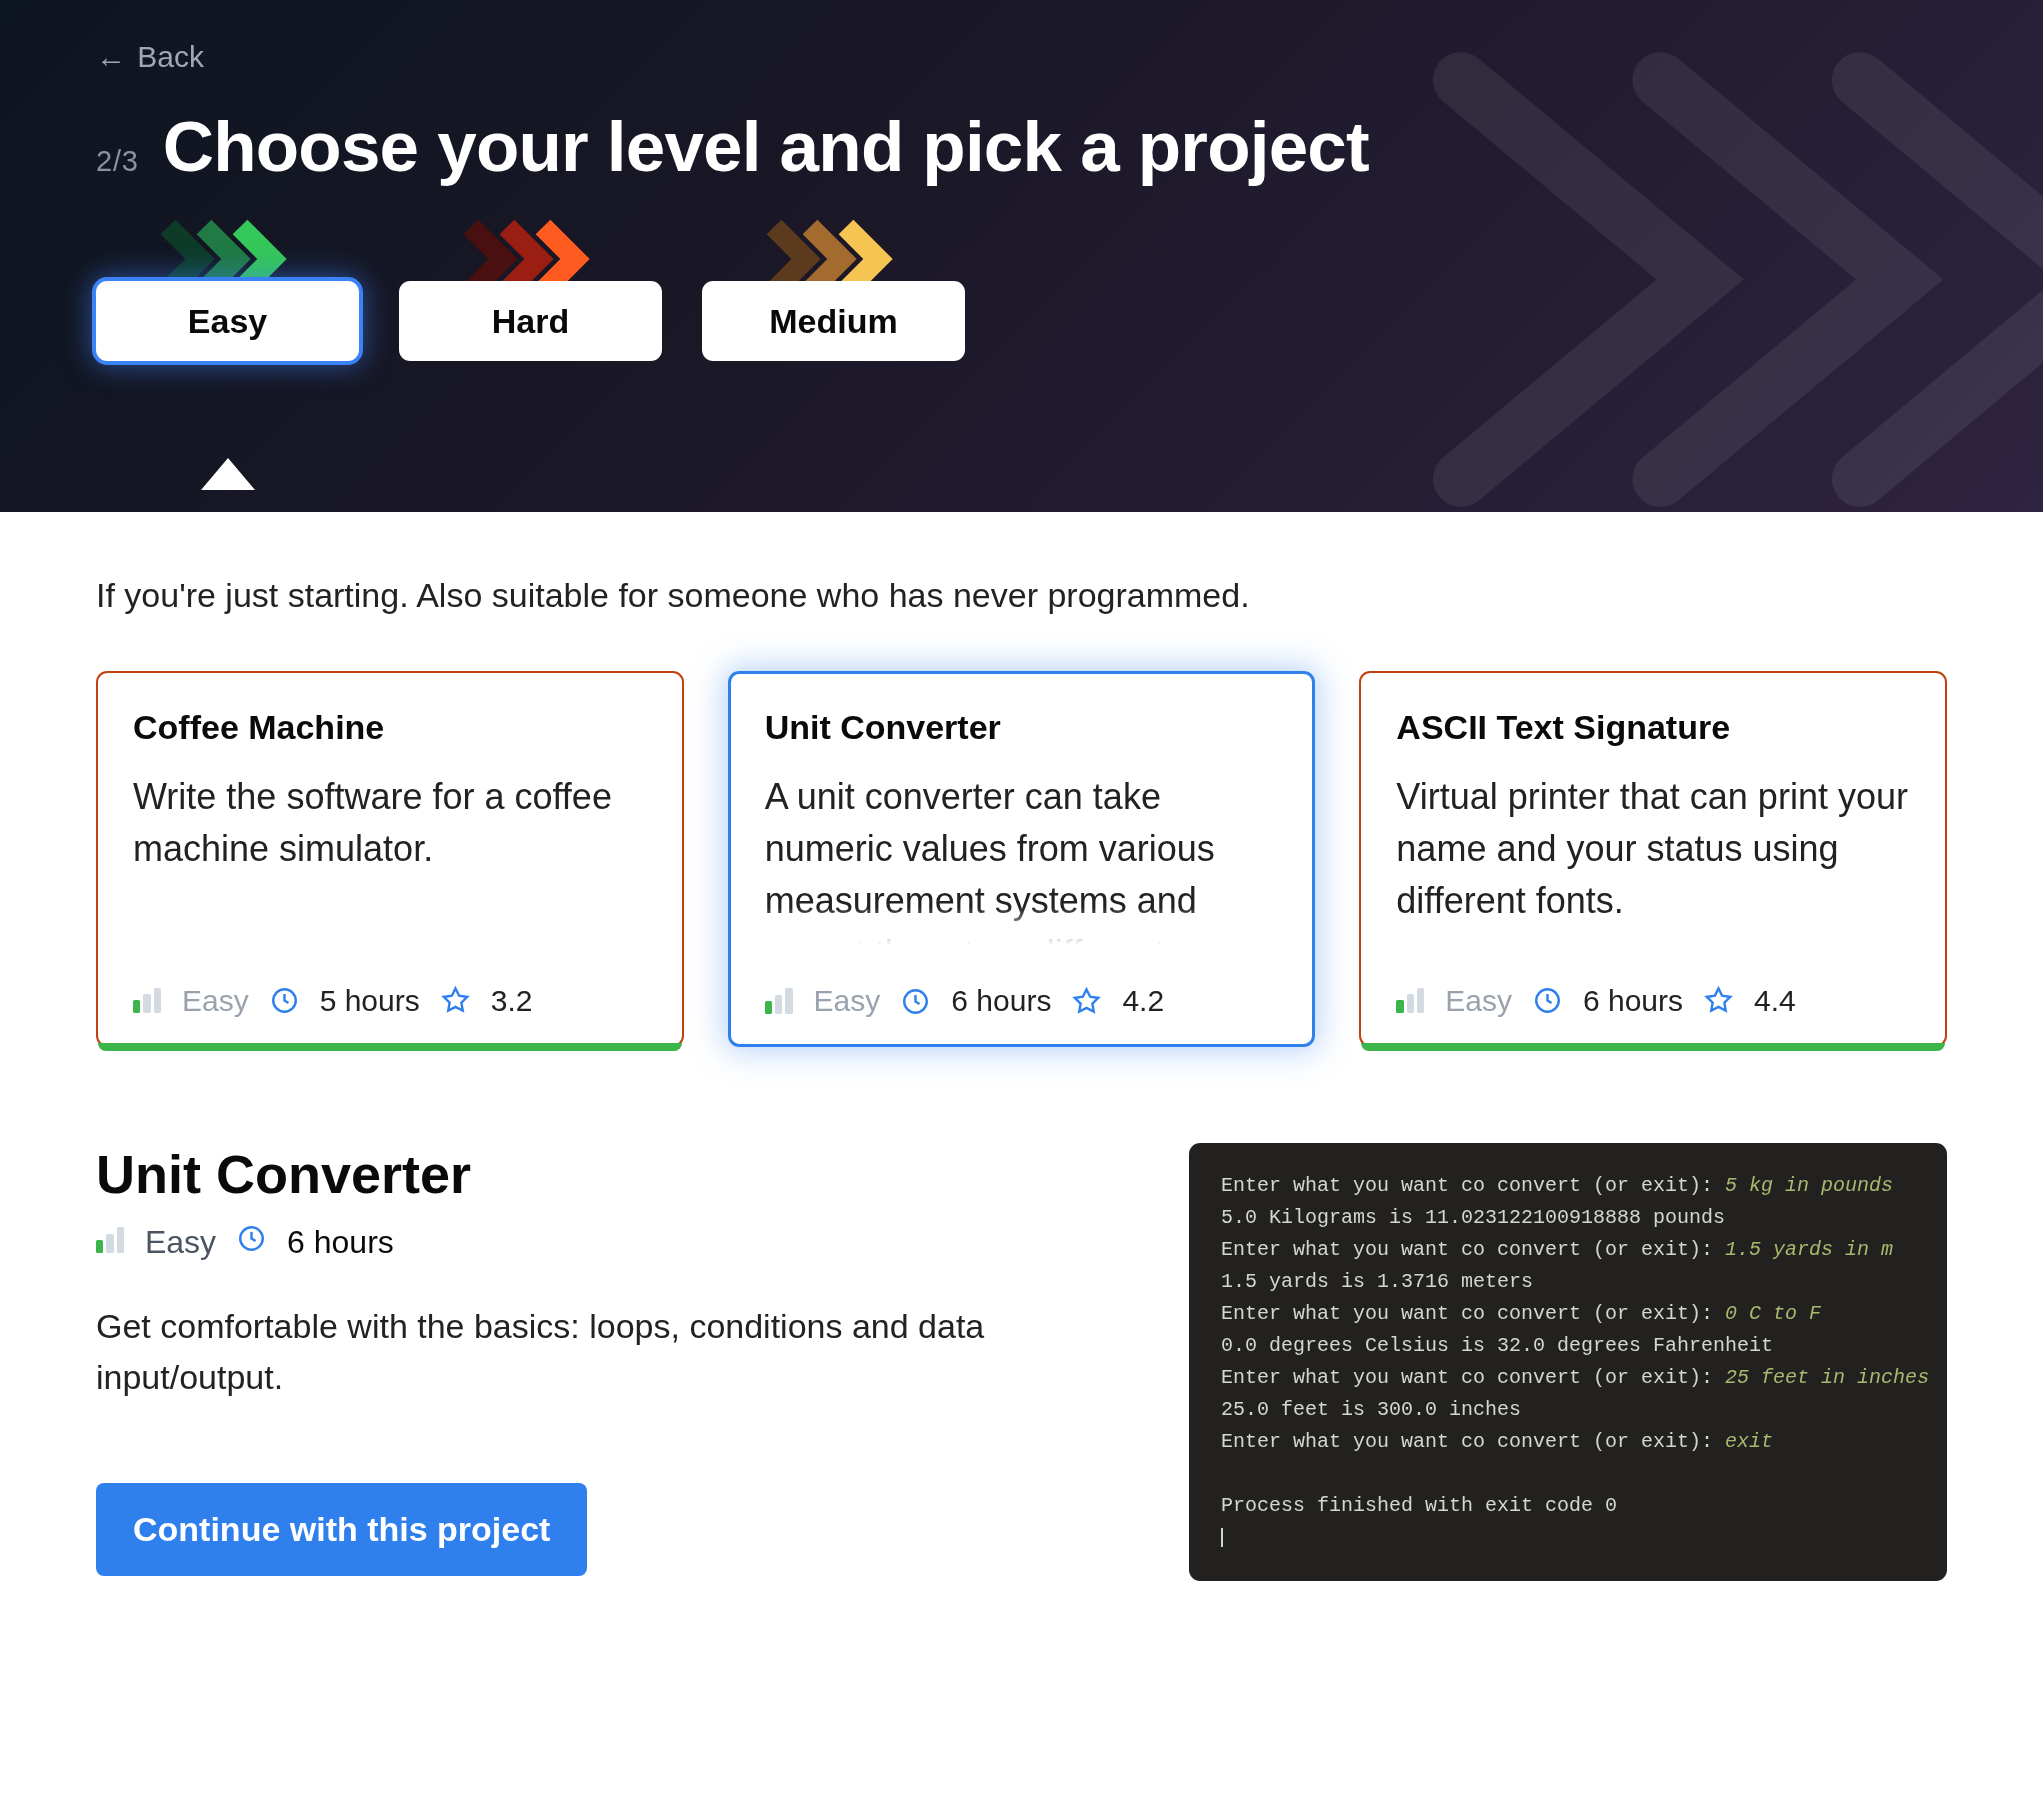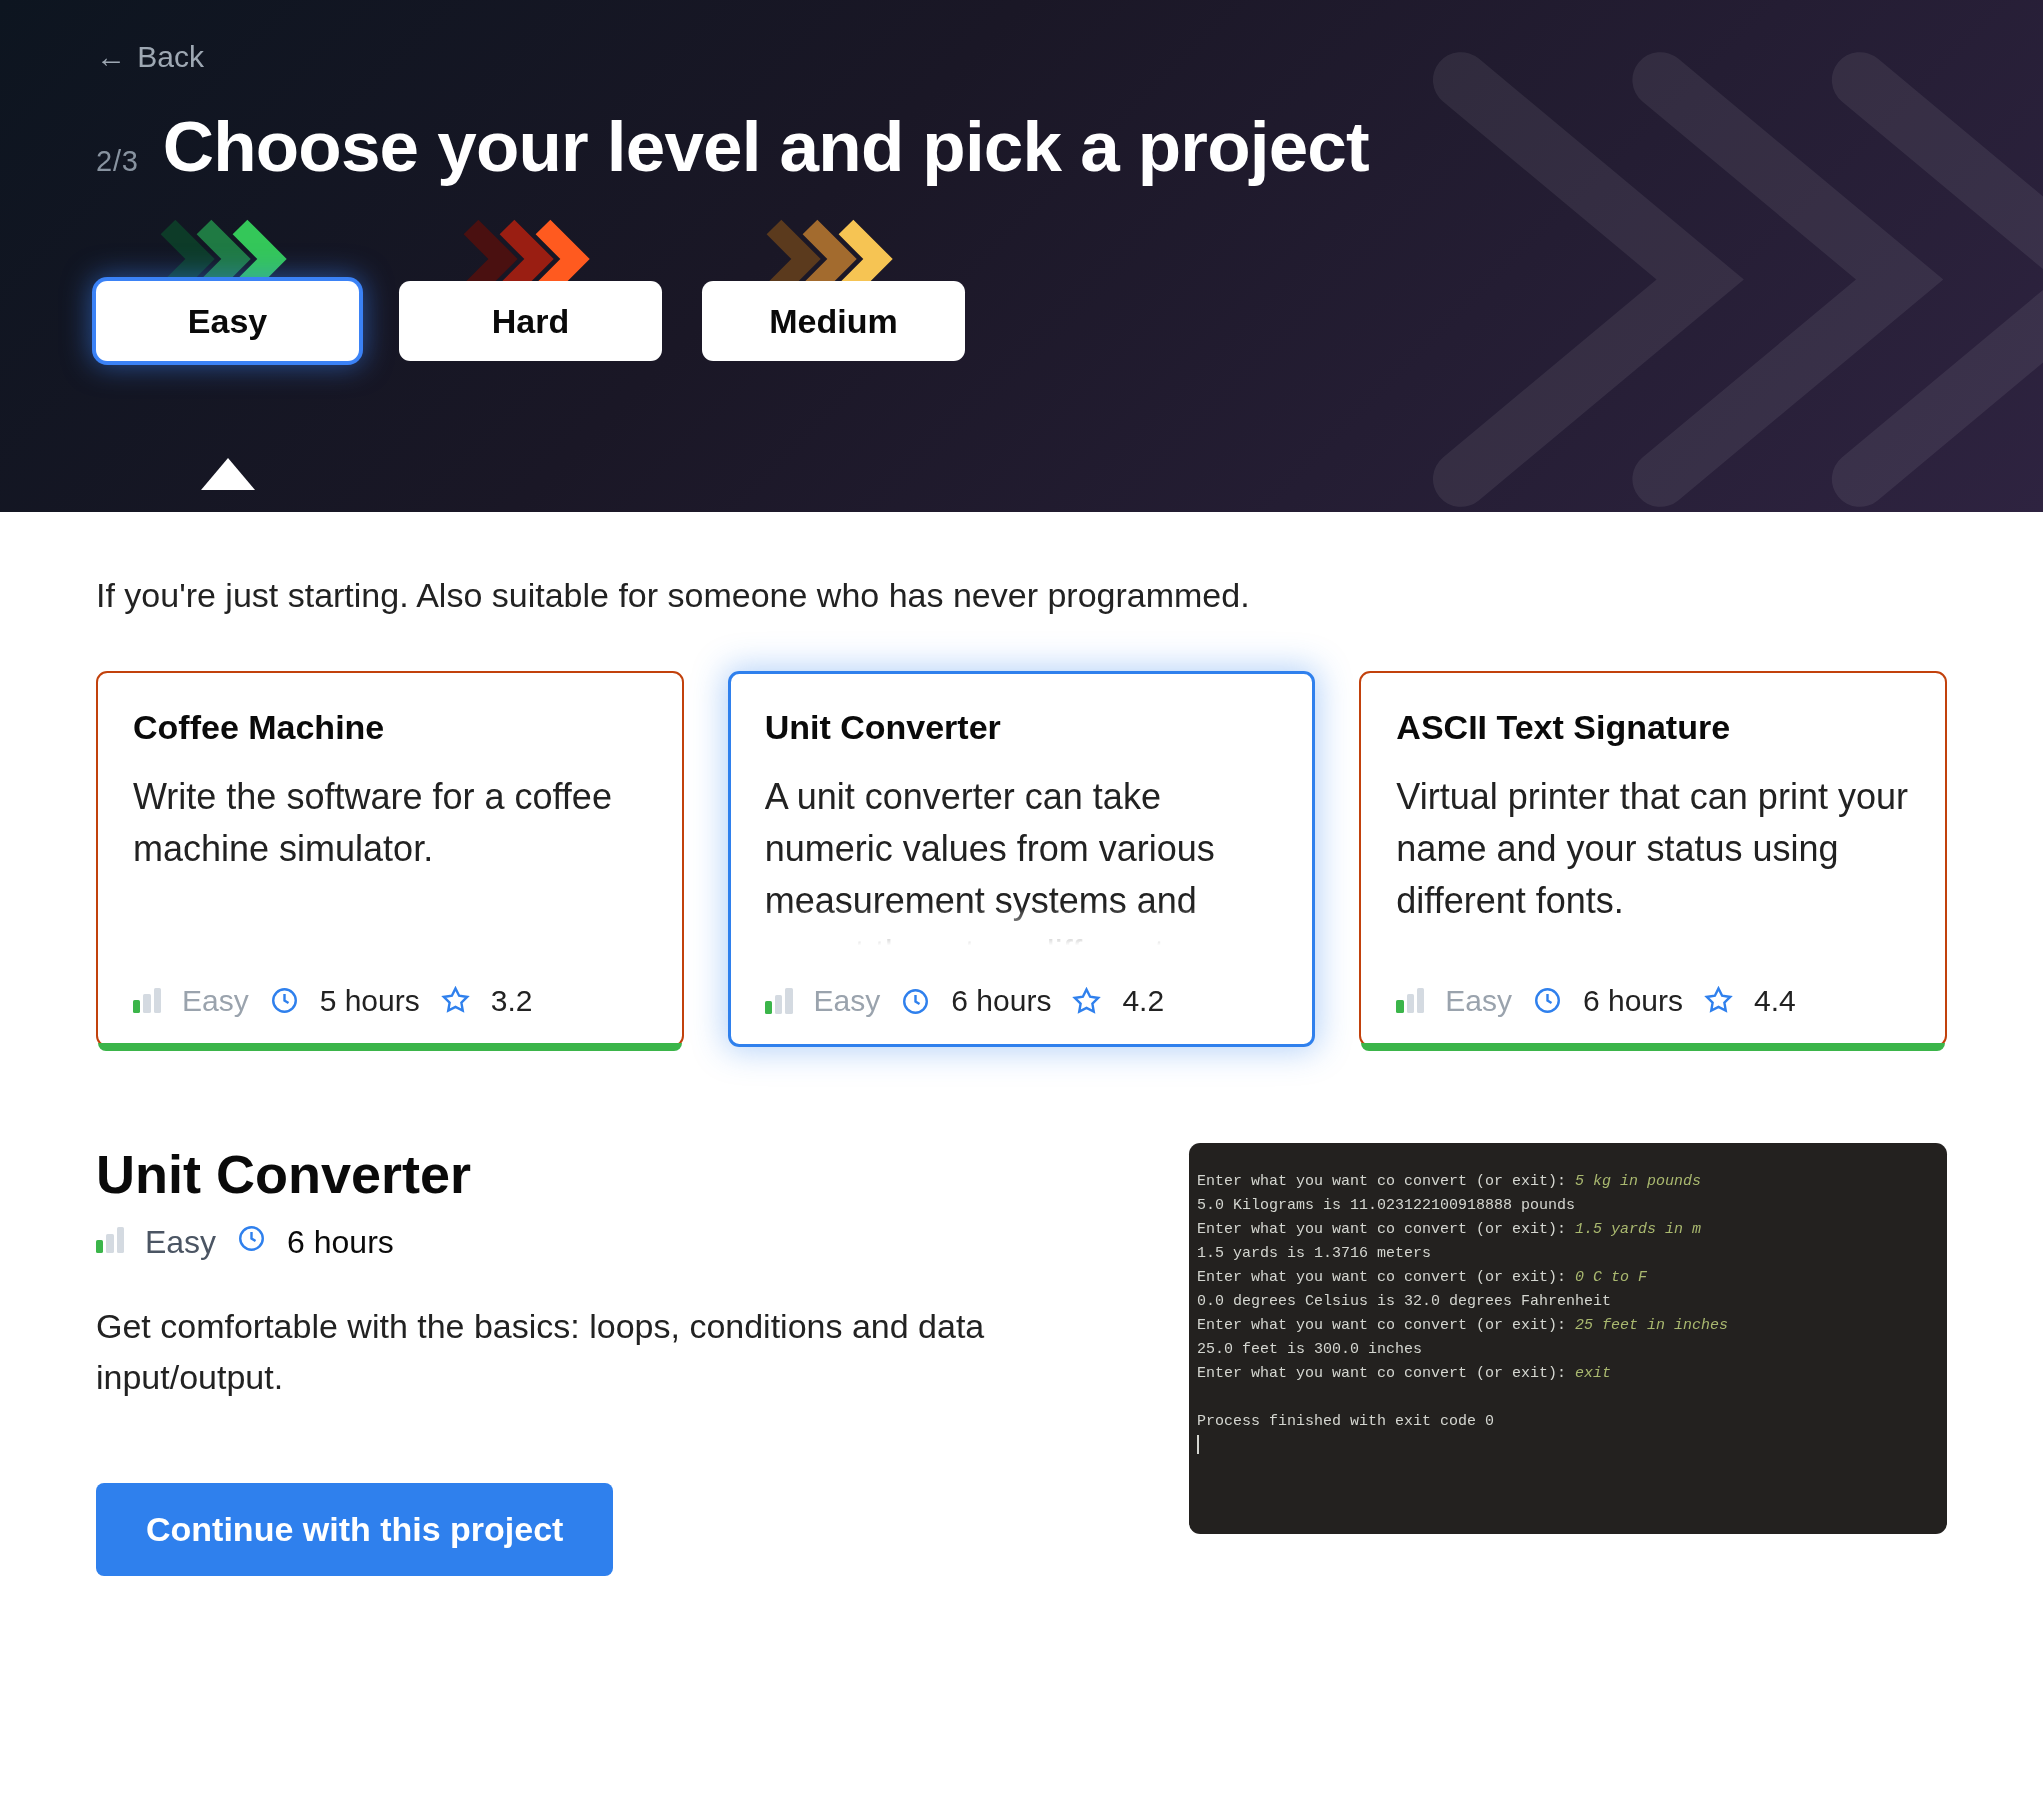--- a/index.html
+++ b/index.html
@@ -153,23 +153,23 @@
   
   .detail { margin-top: 96px; display: grid; grid-template-columns: 1fr 758px; gap: 64px; align-items: start; }
   .detail-left h2 { font-size: 54px; font-weight: 800; margin-bottom: 19px; }
   .detail-meta { display: flex; align-items: center; gap: 21px; font-size: 32px; margin-bottom: 40px; }
   .detail-meta .lvl-label { color: #4b5563; }
   .detail-desc { font-size: 34px; line-height: 1.5; color: #222; max-width: 918px; }
 
   .terminal {
     background: #23211f;
     border-radius: 11.2px;
-    padding: 27px 8px;
+    padding: 27px 32px;
     font-family: "SFMono-Regular", Consolas, "Liberation Mono", Menlo, monospace;
-    font-size: 15px;
+    font-size: 20px;
     line-height: 1.6;
     color: #bfc2bd;
     min-height: 391px;
     white-space: pre;
   }
   .terminal .in { color: #a9b86f; font-style: italic; }
   .terminal .out { color: #d4d6d0; }
   .terminal .exit { color: #d4d6d0; }
   .terminal .cursor {
     display: inline-block;
@@ -177,21 +177,21 @@
     background: #d4d6d0;
     vertical-align: middle;
   }
 
   .cta {
     margin-top: 80px;
     background: #2f80ed;
     color: #fff;
     font-size: 34px;
     font-weight: 600;
-    padding: 27px 50px;
+    padding: 27px 37px;
     border: none;
     border-radius: 8px;
     cursor: pointer;
   }
 </style>
 </head>
 <body>
 
 <div class="header">
 

